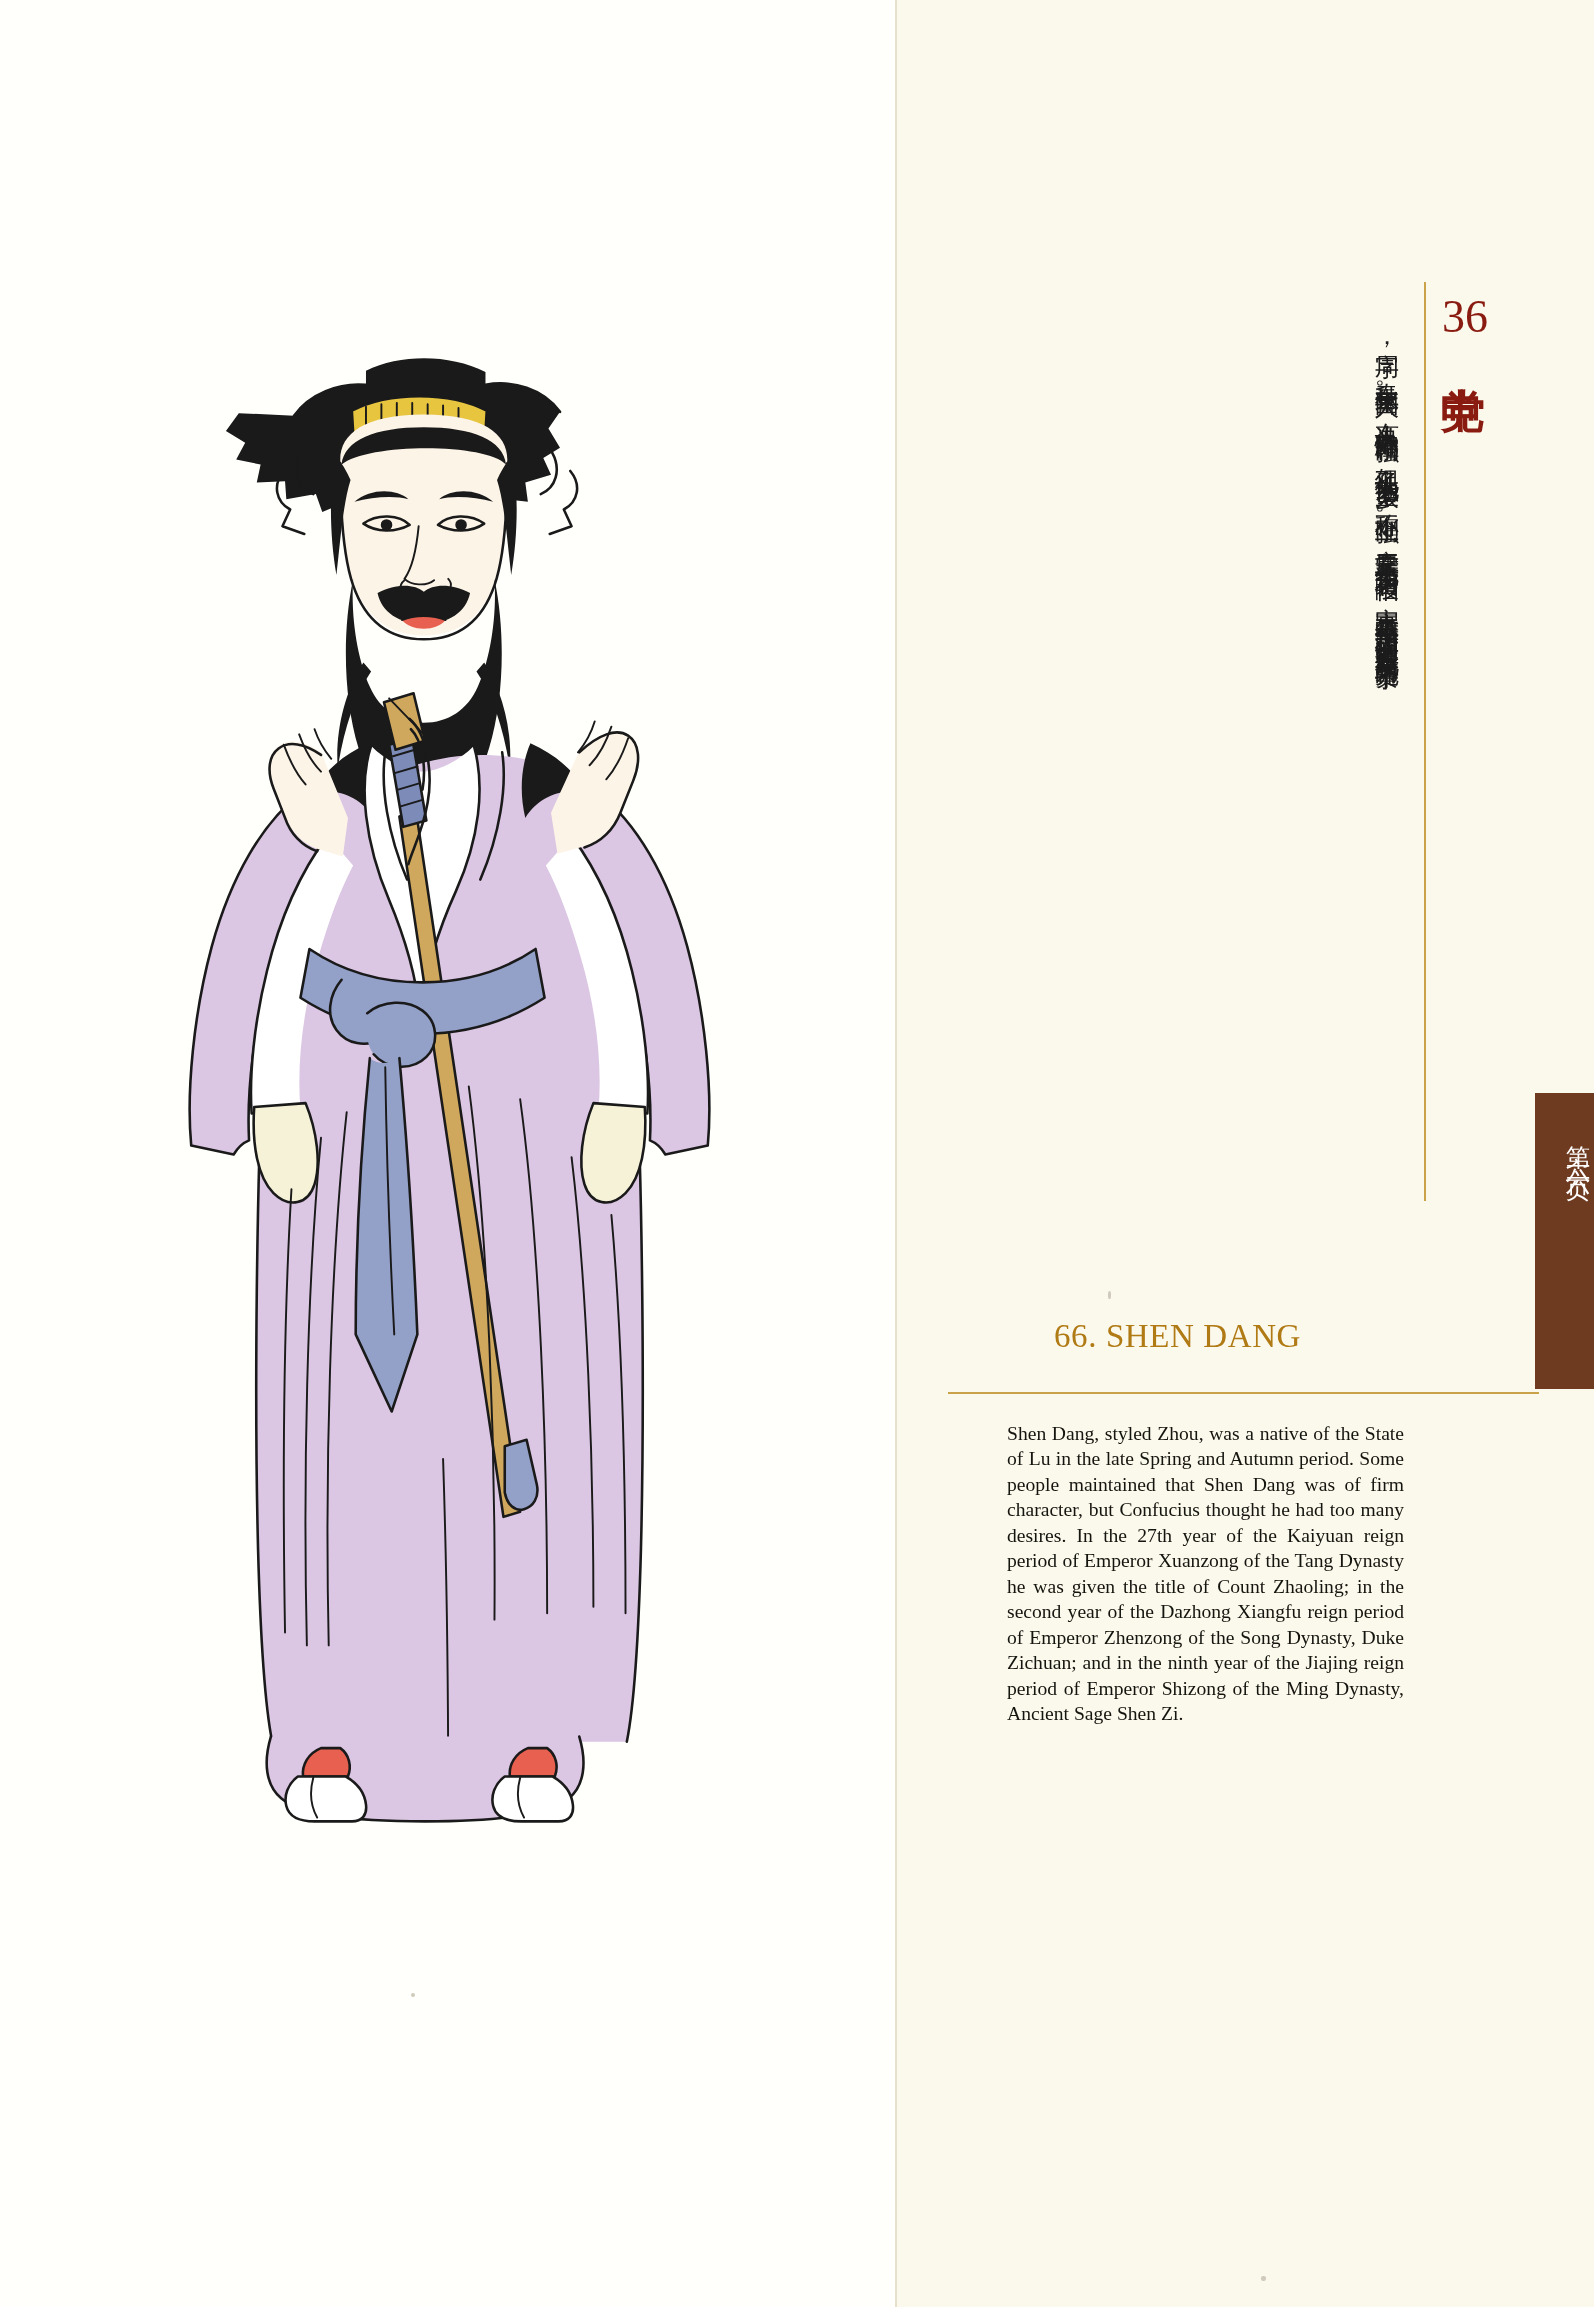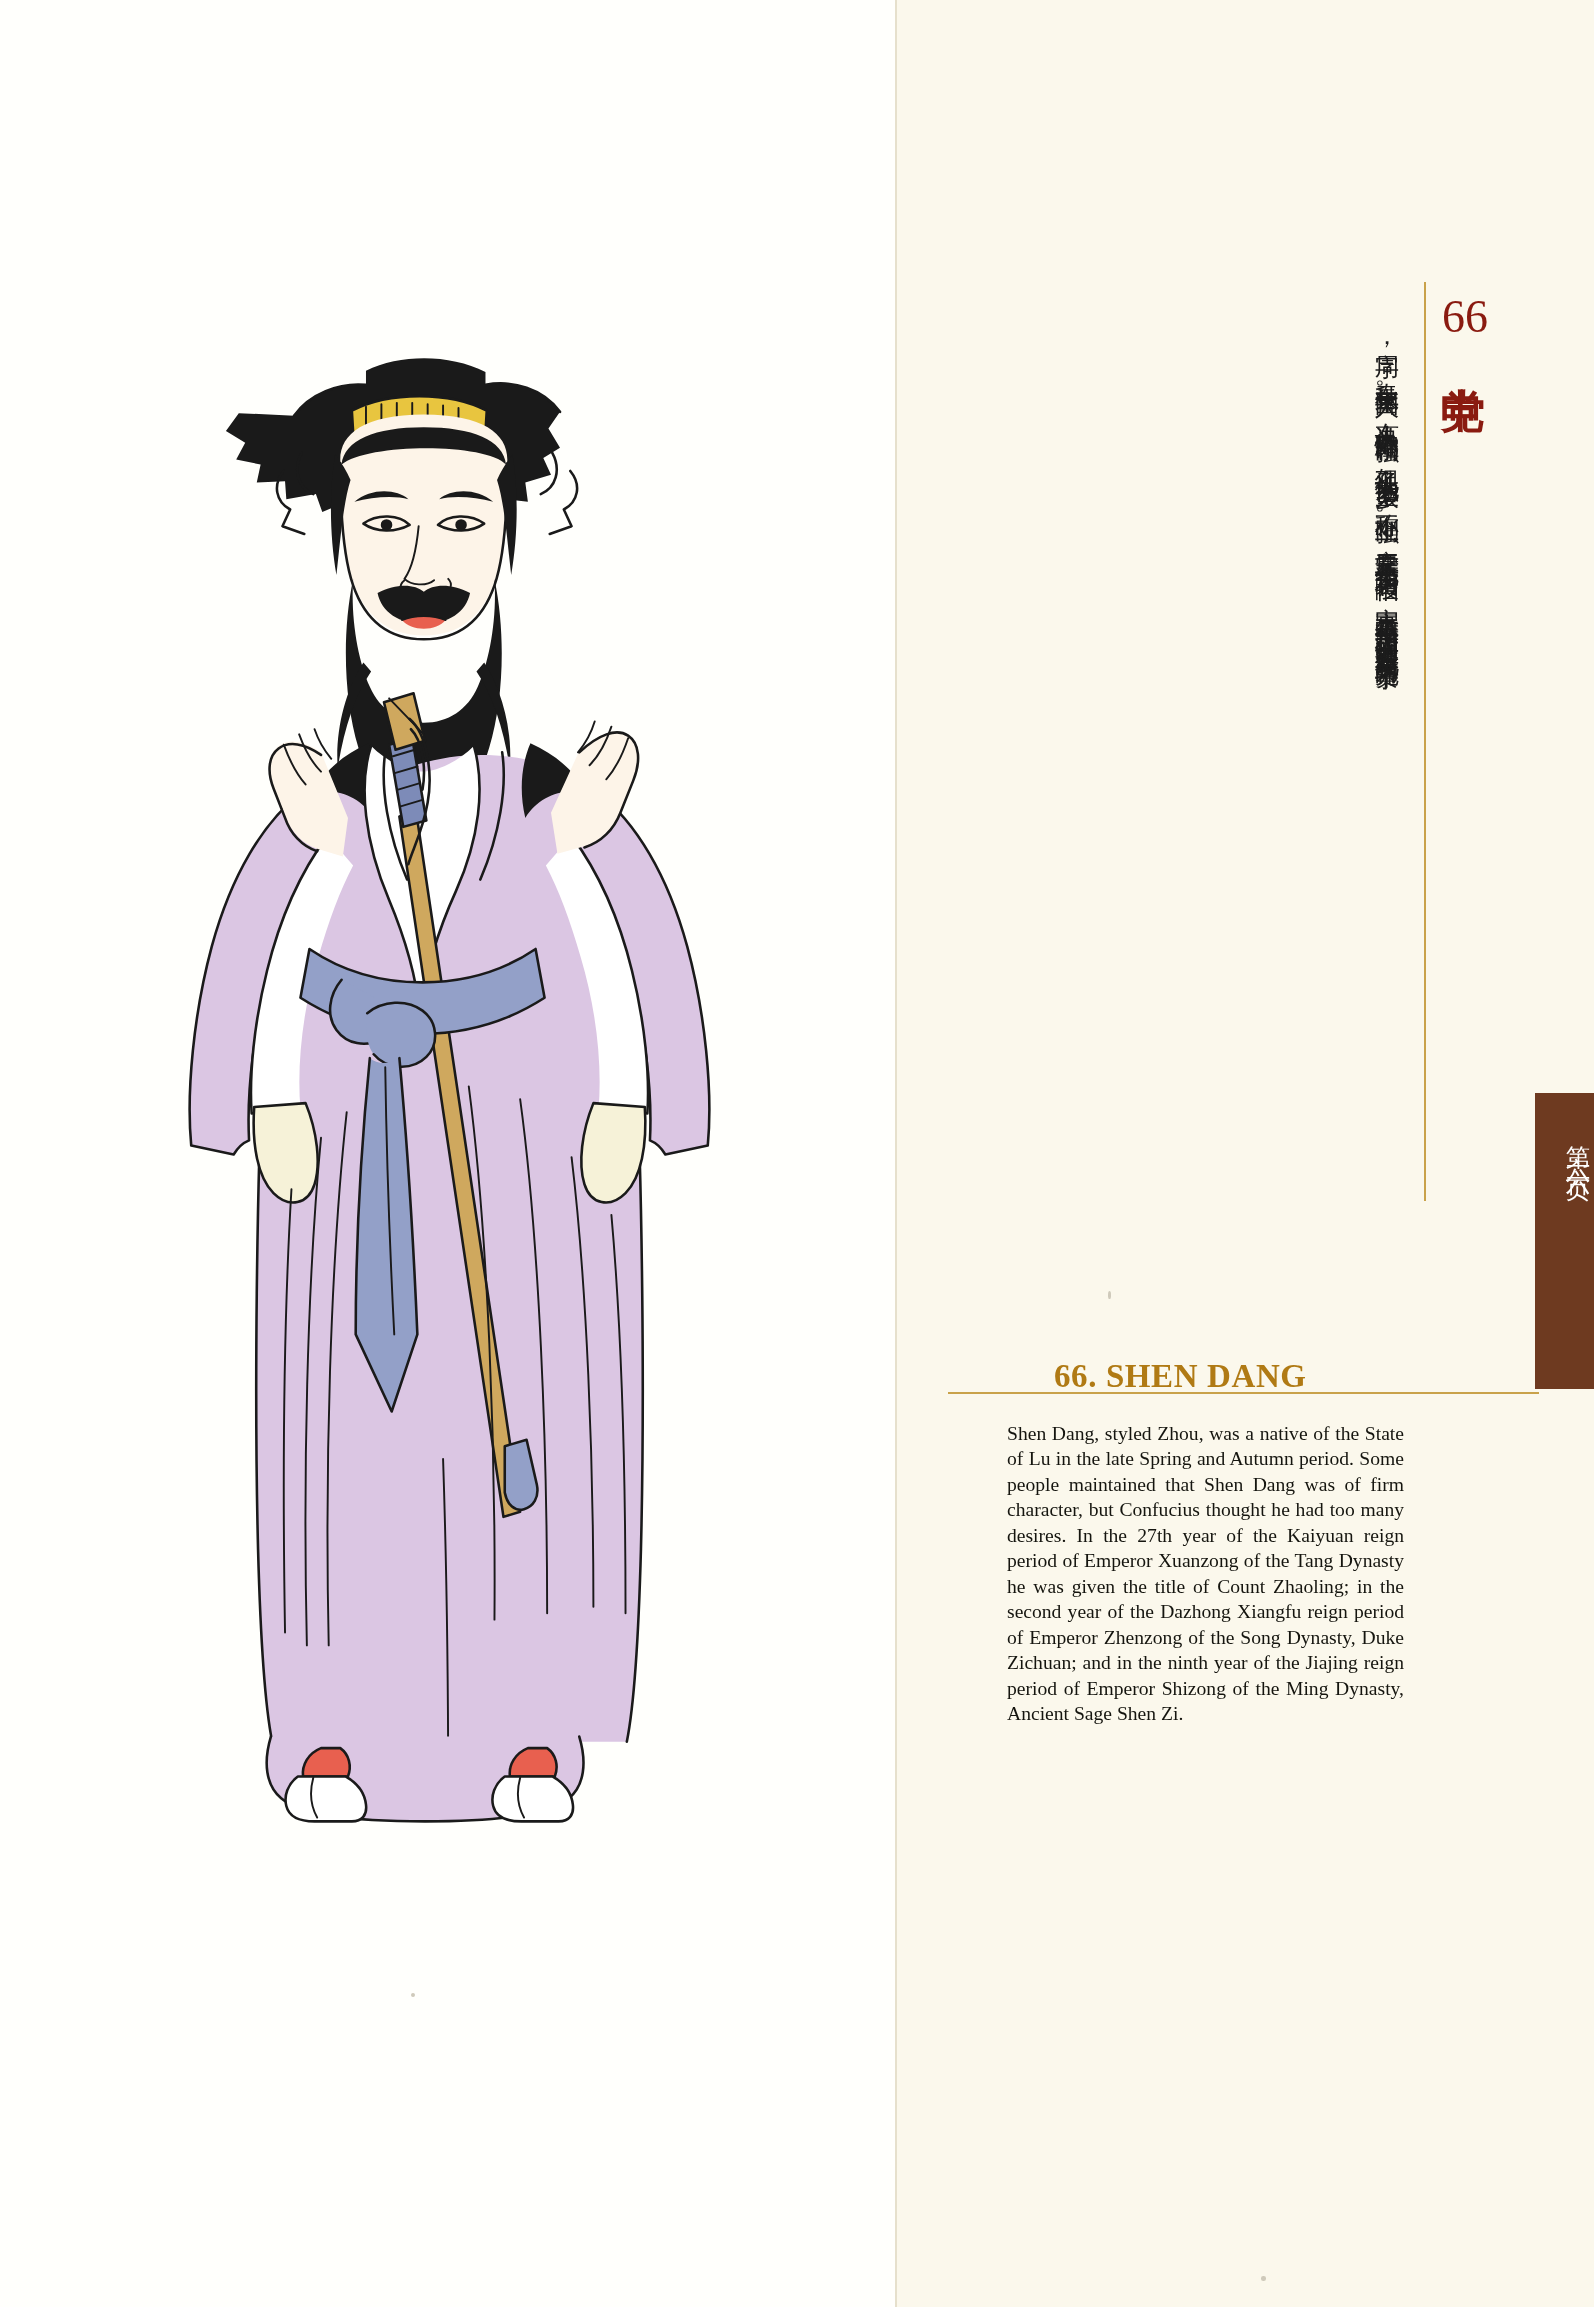--- a/index.html
+++ b/index.html
@@ -127,22 +127,21 @@
   
   .en-heading {
     position: absolute;
     left: 1054px;
     top: 1318px;
     width: 411px;
     font-size: 33px;
     letter-spacing: 0.6px;
     color: #b07a14;
     font-family: "Liberation Serif", serif;
-    font-weight: 700;
-    margin-top: 40px;
+    font-weight: 400;
   }
   .en-rule {
     position: absolute;
     left: 948px;
     top: 1392px;
     width: 591px;
     height: 1.9px;
     background: #c9a24a;
   }
 
@@ -315,21 +314,21 @@
         <path class="red" d="M652 2250 c-20 8 -30 26 -28 44 l70 0 c6 -16 2 -34 -12 -44z"></path>
         <path class="ln" d="M652 2250 c-20 8 -30 26 -28 44 l70 0 c6 -16 2 -34 -12 -44z"></path>
         <path class="sleeveW" d="M616 2294 c-16 12 -22 30 -18 46 c4 16 20 24 44 24 l58 0 c16 0 24 -10 22 -26 c-2 -18 -14 -34 -32 -44z"></path>
         <path class="ln" d="M616 2294 c-16 12 -22 30 -18 46 c4 16 20 24 44 24 l58 0 c16 0 24 -10 22 -26 c-2 -18 -14 -34 -32 -44z"></path>
         <path class="lnT" d="M640 2296 c-6 22 -4 44 6 62"></path>
       </g>
     </svg>
   </div>
 
   <div class="cn-block">
-    <div class="cn-number">66</div>
+    <div class="cn-number">36</div>
     <div class="cn-title">申党</div>
     <div class="cn-rule"></div>
     <div class="cn-body">字周，春秋末年鲁国人。有人认为申党性格刚强，但孔子认为他欲望太多，称不上刚强。唐玄宗开元二十七年追封为『召陵伯』，宋真宗大中祥符二年加封为『淄川侯』明世宗嘉靖九年改封为『先贤申子』。</div>
   </div>
 
   <div class="side-tab">
     <div class="side-tab-text">第六六页</div>
   </div>
 
   <div class="en-heading">66. SHEN DANG</div>

